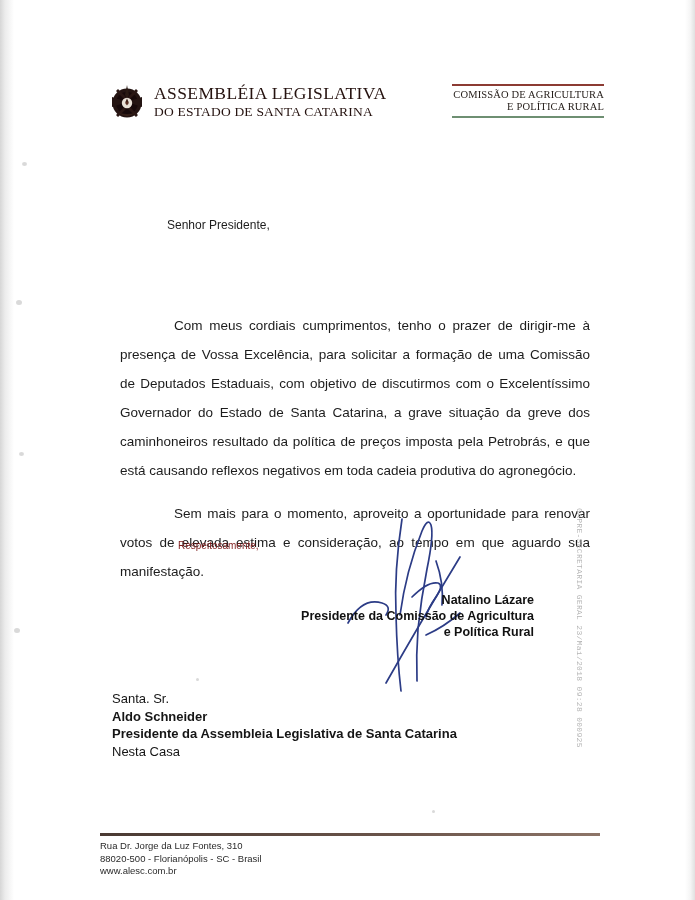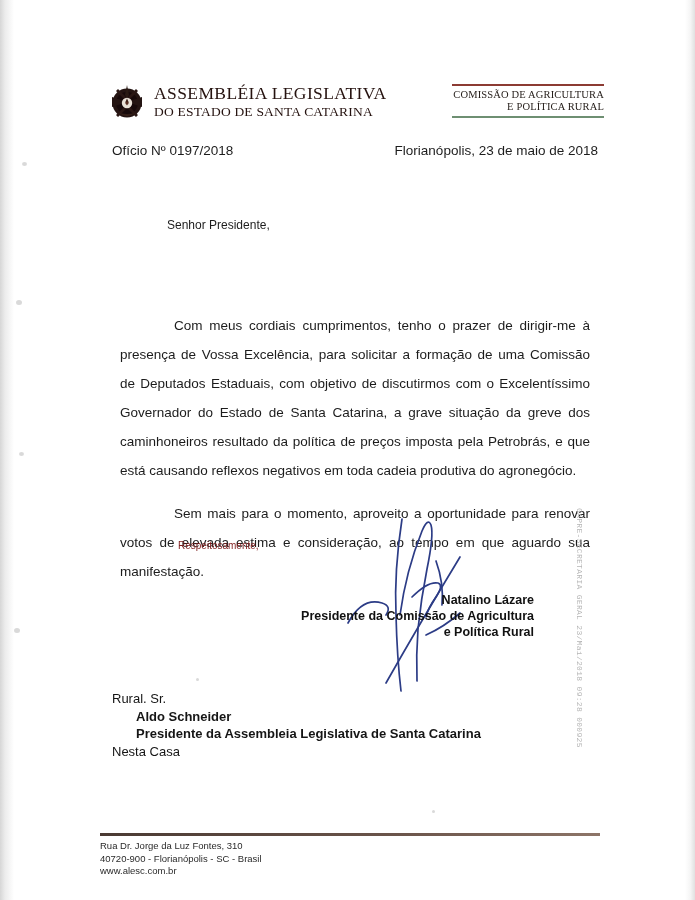--- a/index.html
+++ b/index.html
@@ -165,21 +165,21 @@
   }
 
   
   .recipient {
     position: absolute;
     left: 112px; top: 690px;
     font-size: 13px;
     color: #151515;
     line-height: 17.5px;
   }
-  .recipient .b { font-weight: bold; margin-left: 24px; }
+  .recipient .b { font-weight: bold; }
 
   
   .stamp {
     position: absolute;
     left: 556px; top: 508px;
     width: 180px;
     transform: rotate(90deg);
     transform-origin: 14px 14px;
     font-family: "Liberation Mono", monospace;
     font-size: 8px;
@@ -247,24 +247,20 @@
 
     <div class="commission">
       <div class="rule-top"></div>
       <div class="commission-l1">COMISSÃO DE AGRICULTURA</div>
       <div class="commission-l2">E POLÍTICA RURAL</div>
       <div class="rule-bot"></div>
     </div>
 
   </div>
 
-  <div class="meta">
-    <span>Ofício Nº 0197/2018</span>
-    <span>Florianópolis, 23 de maio de 2018</span>
-  </div>
 
   <div class="salutation">Senhor Presidente,</div>
 
   <div class="body-block">
     <p class="para">Com meus cordiais cumprimentos, tenho o prazer de dirigir-me à presença de Vossa Excelência, para solicitar a formação de uma Comissão de Deputados Estaduais, com objetivo de discutirmos com o Excelentíssimo Governador do Estado de Santa Catarina, a grave situação da greve dos caminhoneiros resultado da política de preços imposta pela Petrobrás, e que está causando reflexos negativos em toda cadeia produtiva do agronegócio.</p>
     <p class="para">Sem mais para o momento, aproveito a oportunidade para renovar votos de elevada estima e consideração, ao tempo em que aguardo sua manifestação.</p>
   </div>
 
   <div class="closing">Respeitosamente,</div>
 
@@ -282,30 +278,30 @@
     </svg>
   </div>
 
   <div class="sigblock">
     <div>Natalino Lázare</div>
     <div>Presidente da Comissão de Agricultura</div>
     <div>e Política Rural</div>
   </div>
 
   <div class="recipient">
-    <div>Rural. Sr.</div>
+    <div>Santa. Sr.</div>
     <div class="b">Aldo Schneider</div>
     <div class="b">Presidente da Assembleia Legislativa de Santa Catarina</div>
     <div>Nesta Casa</div>
   </div>
 
   <div class="stamp">GAPRE-SECRETARIA GERAL 23/Mai/2018 09:28 000925</div>
 
   <div class="footer">
     <div class="rule"></div>
     <div class="footer-lines">
       <div>Rua Dr. Jorge da Luz Fontes, 310</div>
-      <div>40720-900 - Florianópolis - SC - Brasil</div>
+      <div>88020-500 - Florianópolis - SC - Brasil</div>
       <div>www.alesc.com.br</div>
     </div>
   </div>
 
 </div>
 
 </body></html>

